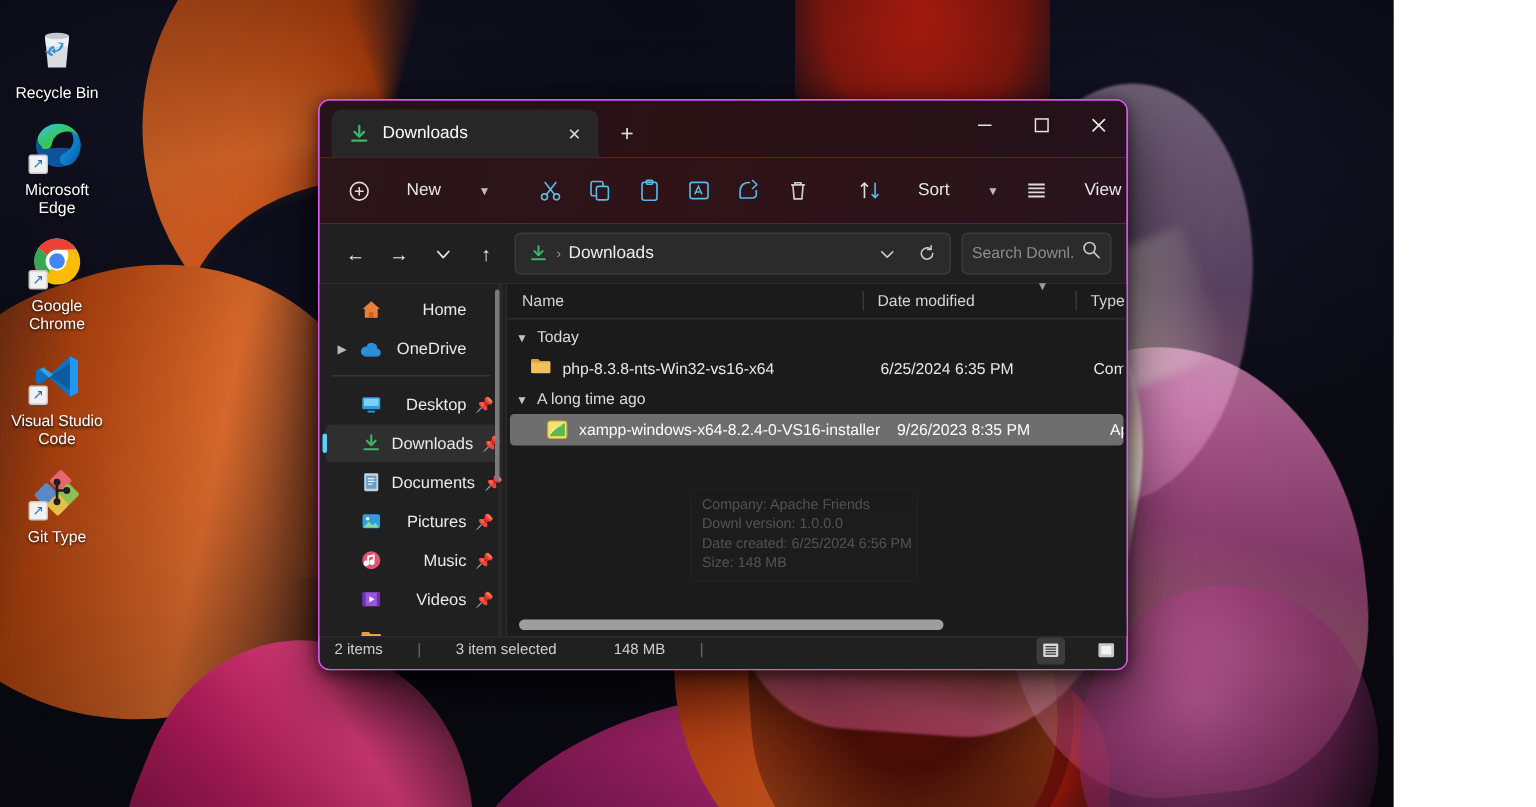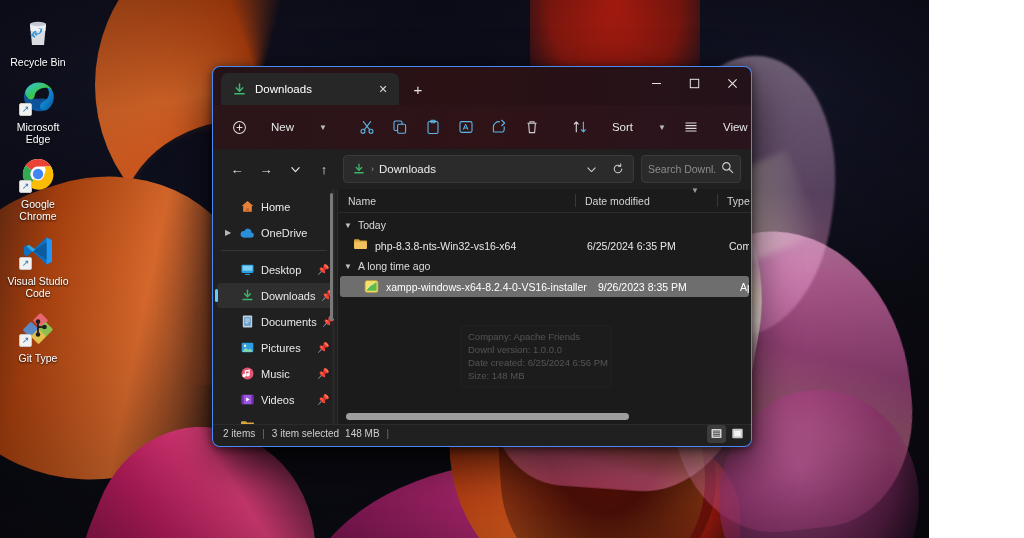--- a/index.html
+++ b/index.html
@@ -174,21 +174,21 @@
     background: #f1f1f1; border: 1px solid #c8c8c8; border-radius: 2px;
     display: flex; align-items: center; justify-content: center;
     font-size: 9px; color: #2b6fb8; line-height: 1;
   }
 
   
   #explorer {
     position: absolute; left: 212px; top: 66px;
     width: 540px; height: 381px;
     border-radius: 8px;
-    background: #3b82f6;
+    background: #d946ef;
     box-shadow: 0 16px 45px rgba(0,0,0,0.70), 0 2px 10px rgba(0,0,0,0.6);
     border: 1px solid rgba(255,255,255,0.07);
     overflow: hidden;
     display: flex; flex-direction: column;
   }
 
   
   #titlebar {
     height: 38px; flex: 0 0 38px; position: relative;
     background: linear-gradient(100deg, #241318 0%, #2a1114 45%, #24121a 100%);
@@ -279,21 +279,21 @@
     display: flex; align-items: center; padding: 0 4px 0 6px; gap: 6px;
     position: relative;
   }
   .nav-item.selected { background: #2f2f2f; }
   .nav-item.selected::before {
     content: ""; position: absolute; left: -2px; top: 6px;
     width: 3px; height: 13px; border-radius: 2px; background: #60cdff;
   }
   .nav-exp { width: 10px; flex: 0 0 10px; color: #b8b8b8; font-size: 8px; text-align: center; }
   .nav-ico { width: 16px; height: 16px; flex: 0 0 16px; display:flex;align-items:center;justify-content:center; }
-  .nav-lbl { color: #e9e9e9; font-size: 11px; flex: 1 1 auto; white-space: nowrap; }
+  .nav-lbl { color: #e9e9e9; font-size: 11px; flex: 1 1 auto; white-space: nowrap; text-align: right; }
   .pin { color: #b9b9b9; font-size: 10px; width: 12px; text-align: center; }
   .nav-div { height: 1px; background: rgba(255,255,255,0.10); margin: 5px 10px 6px 8px; }
   #sb-scroll {
     position: absolute; right: 2px; top: 4px; width: 3px; height: 128px;
     background: #7a7a7a; border-radius: 2px;
   }
   #sb-rail {
     position: absolute; right: 2px; top: 0; bottom: 0; width: 3px;
     background: rgba(255,255,255,0.04);
   }
@@ -351,21 +351,21 @@
   #hscroll-thumb {
     position: absolute; left: 8px; top: 2px; height: 7px; width: 283px;
     background: #9e9e9e; border-radius: 4px;
   }
 
   
   #statusbar {
     height: 22px; flex: 0 0 22px; background: #202020;
     border-top: 1px solid #2b2b2b;
     display: flex; align-items: center; padding: 0 4px 4px 10px;
-    gap: 0; color: #cfcfcf; font-size: 10px;
+    gap: 16px; color: #cfcfcf; font-size: 10px;
   }
   .st-sep { color: #6e6e6e; margin: 0 7px; }
   .st-spacer { flex: 1 1 auto; }
   .viewbtn {
     width: 19px; height: 18px; margin-left: 2px; border-radius: 3px;
     display: flex; align-items: center; justify-content: center;
   }
   .viewbtn.active { background: rgba(255,255,255,0.13); }
 </style>
 </head>

